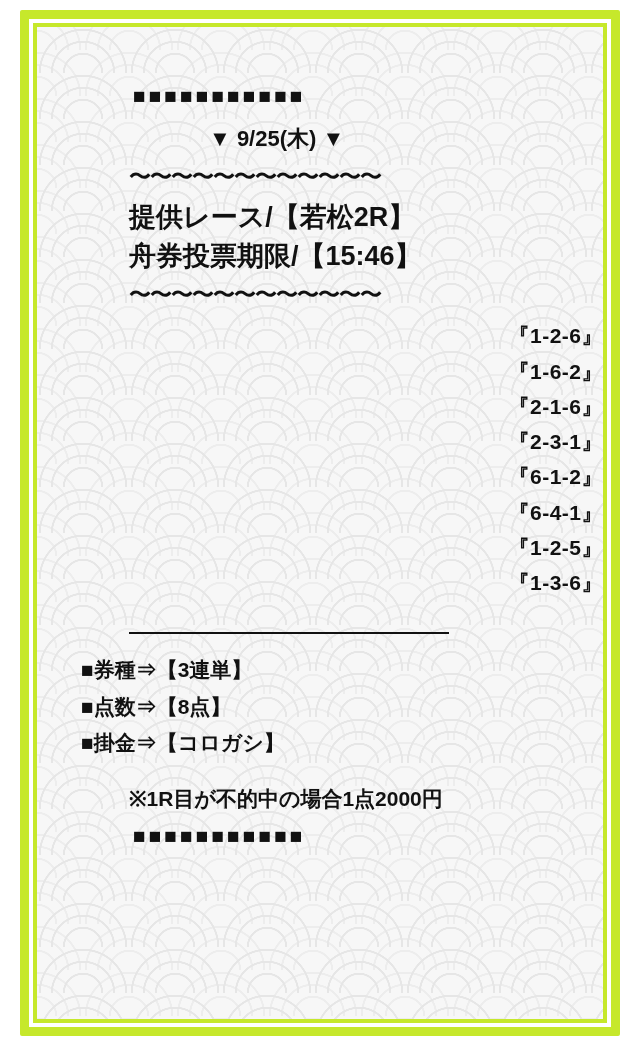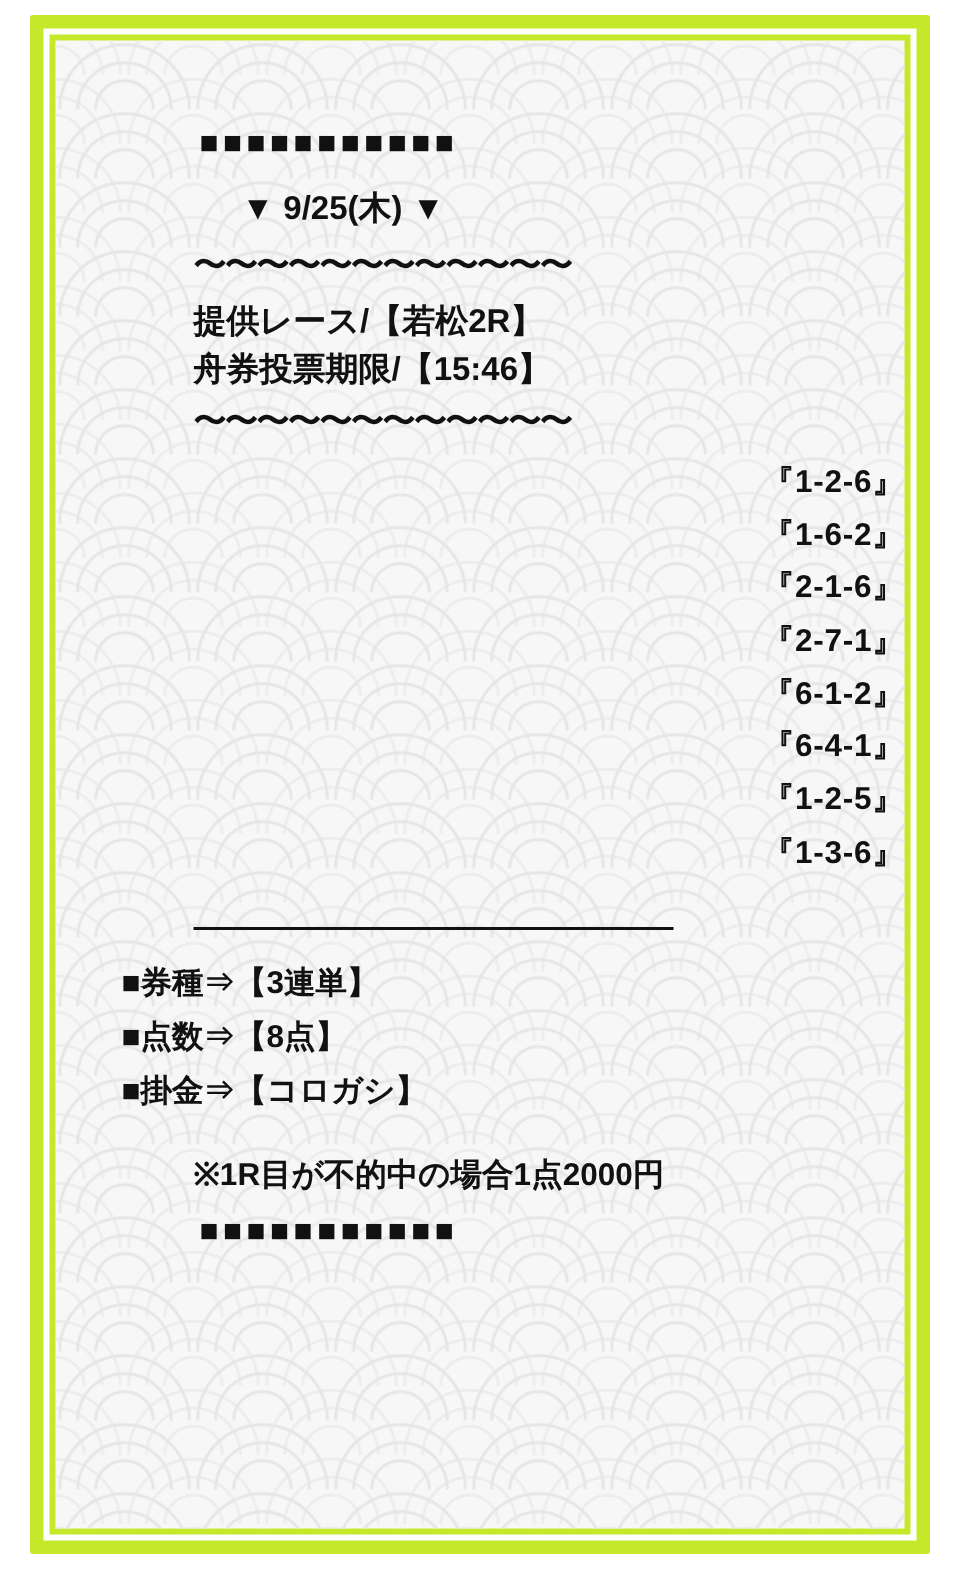--- a/index.html
+++ b/index.html
@@ -83,35 +83,36 @@
     margin-bottom: 18px;
   }
   .sq-row.bottom { margin-bottom: 0; margin-top: 8px; }
 
   .date-line {
     text-align: left;
     padding-left: 124px;
     font-size: 22px;
     font-weight: bold;
     margin-bottom: 12px;
+    margin-left: 48px;
   }
 
   .wave-row {
     padding-left: 92px;
     font-size: 22px;
     font-weight: bold;
     letter-spacing: -1px;
     line-height: 1;
     margin-bottom: 10px;
     color: #111;
   }
 
   .info-line {
     padding-left: 92px;
-    font-size: 22px;
+    font-size: 27px;
     font-weight: bold;
     line-height: 1.45;
   }
 
   .pick-list {
     padding-left: 100px;
     margin-top: 12px;
     text-align: right;
   }
   .pick {
@@ -161,21 +162,21 @@
 
             <div class="info-line">提供レース/【若松2R】</div>
             <div class="info-line">舟券投票期限/【15:46】</div>
 
             <div class="wave-row" style="margin-top:8px;">〜〜〜〜〜〜〜〜〜〜〜〜</div>
 
             <div class="pick-list">
               <div class="pick">『1-2-6』</div>
               <div class="pick">『1-6-2』</div>
               <div class="pick">『2-1-6』</div>
-              <div class="pick">『2-7-1』</div>
+              <div class="pick">『2-3-1』</div>
               <div class="pick">『6-1-2』</div>
               <div class="pick">『6-4-1』</div>
               <div class="pick">『1-2-5』</div>
               <div class="pick">『1-3-6』</div>
             </div>
 
             <div class="divider"></div>
 
             <div class="detail-line">■券種⇒【3連単】</div>
             <div class="detail-line">■点数⇒【8点】</div>

